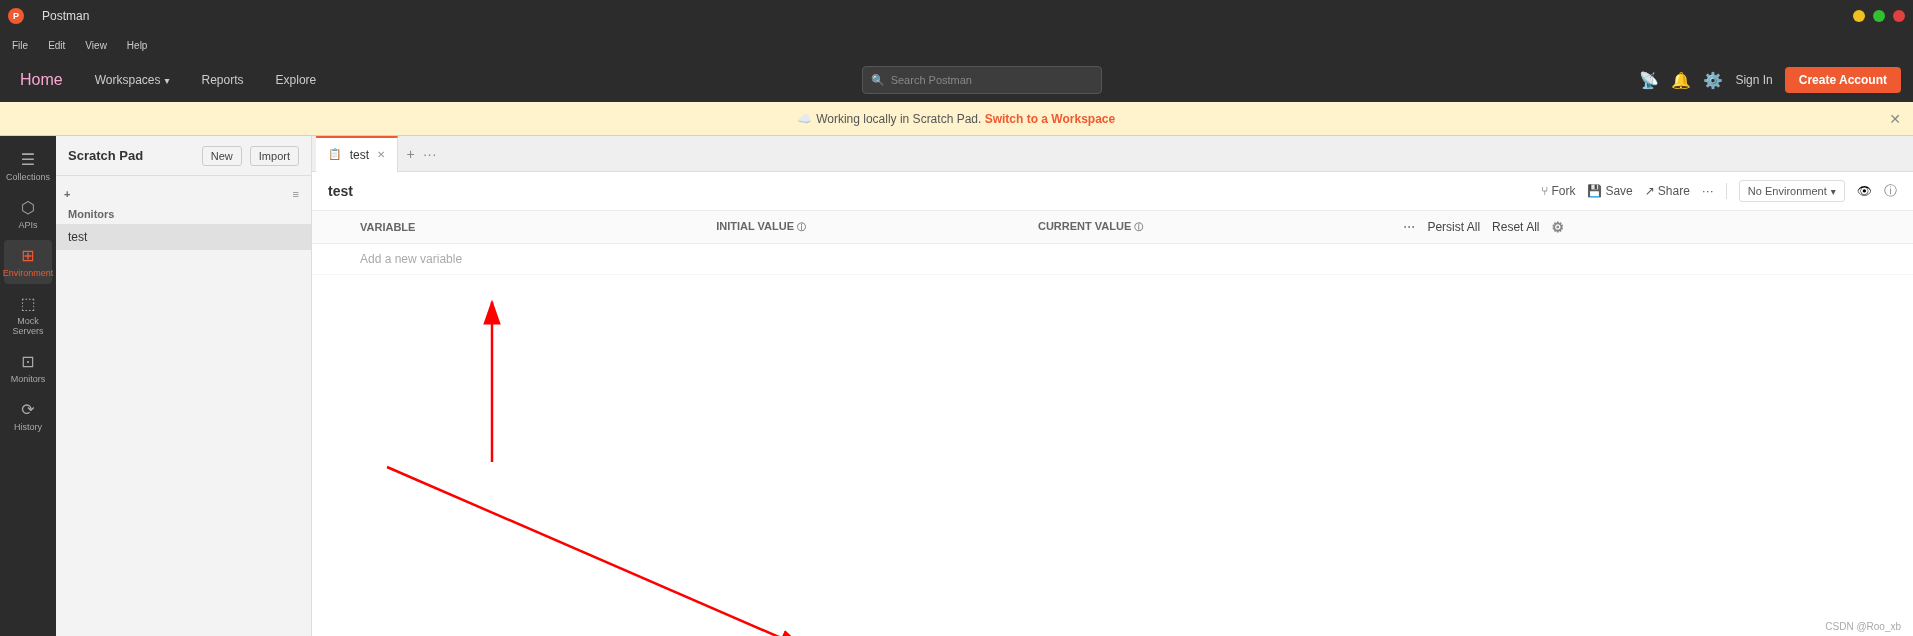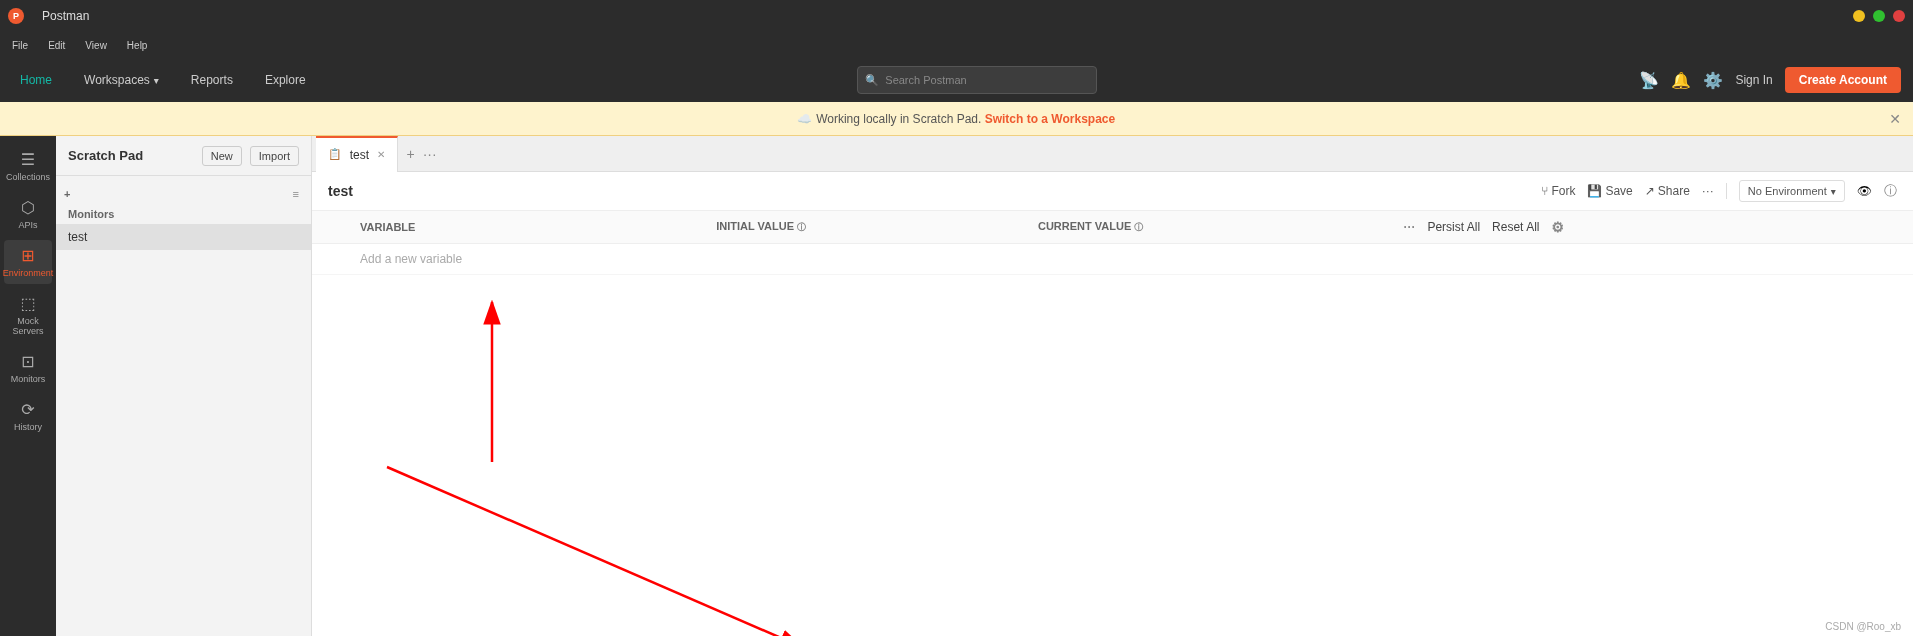--- a/index.html
+++ b/index.html
@@ -39,21 +39,21 @@
     
     .nav-bar {
       height: 44px;
       background: #2c2c2c;
       display: flex;
       align-items: center;
       padding: 0 12px;
       gap: 0;
     }
     .nav-left { display: flex; align-items: center; gap: 16px; }
-    .nav-home { color: #14b8a6; font-size: 12px; cursor: pointer; padding: 4px 8px; }
+    .nav-home { color: #f9a8d4; font-size: 16px; cursor: pointer; padding: 4px 8px; }
     .nav-workspaces { color: #ccc; font-size: 12px; cursor: pointer; padding: 4px 8px; display: flex; align-items: center; gap: 4px; }
     .nav-reports { color: #ccc; font-size: 12px; cursor: pointer; padding: 4px 8px; }
     .nav-explore { color: #ccc; font-size: 12px; cursor: pointer; padding: 4px 8px; }
     .nav-center { flex: 1; display: flex; justify-content: center; }
     .search-bar { width: 240px; height: 28px; background: #3d3d3d; border-radius: 4px; border: 1px solid #555; display: flex; align-items: center; padding: 0 8px; gap: 6px; cursor: text; }
     .search-bar span { color: #888; font-size: 11px; }
     .nav-right { display: flex; align-items: center; gap: 12px; }
     .nav-icon { color: #aaa; cursor: pointer; font-size: 16px; }
     .sign-in-btn { color: #ccc; font-size: 12px; cursor: pointer; }
     .create-account-btn { background: #ef5a30; color: white; border: none; padding: 6px 14px; border-radius: 4px; font-size: 12px; cursor: pointer; font-weight: 600; }

